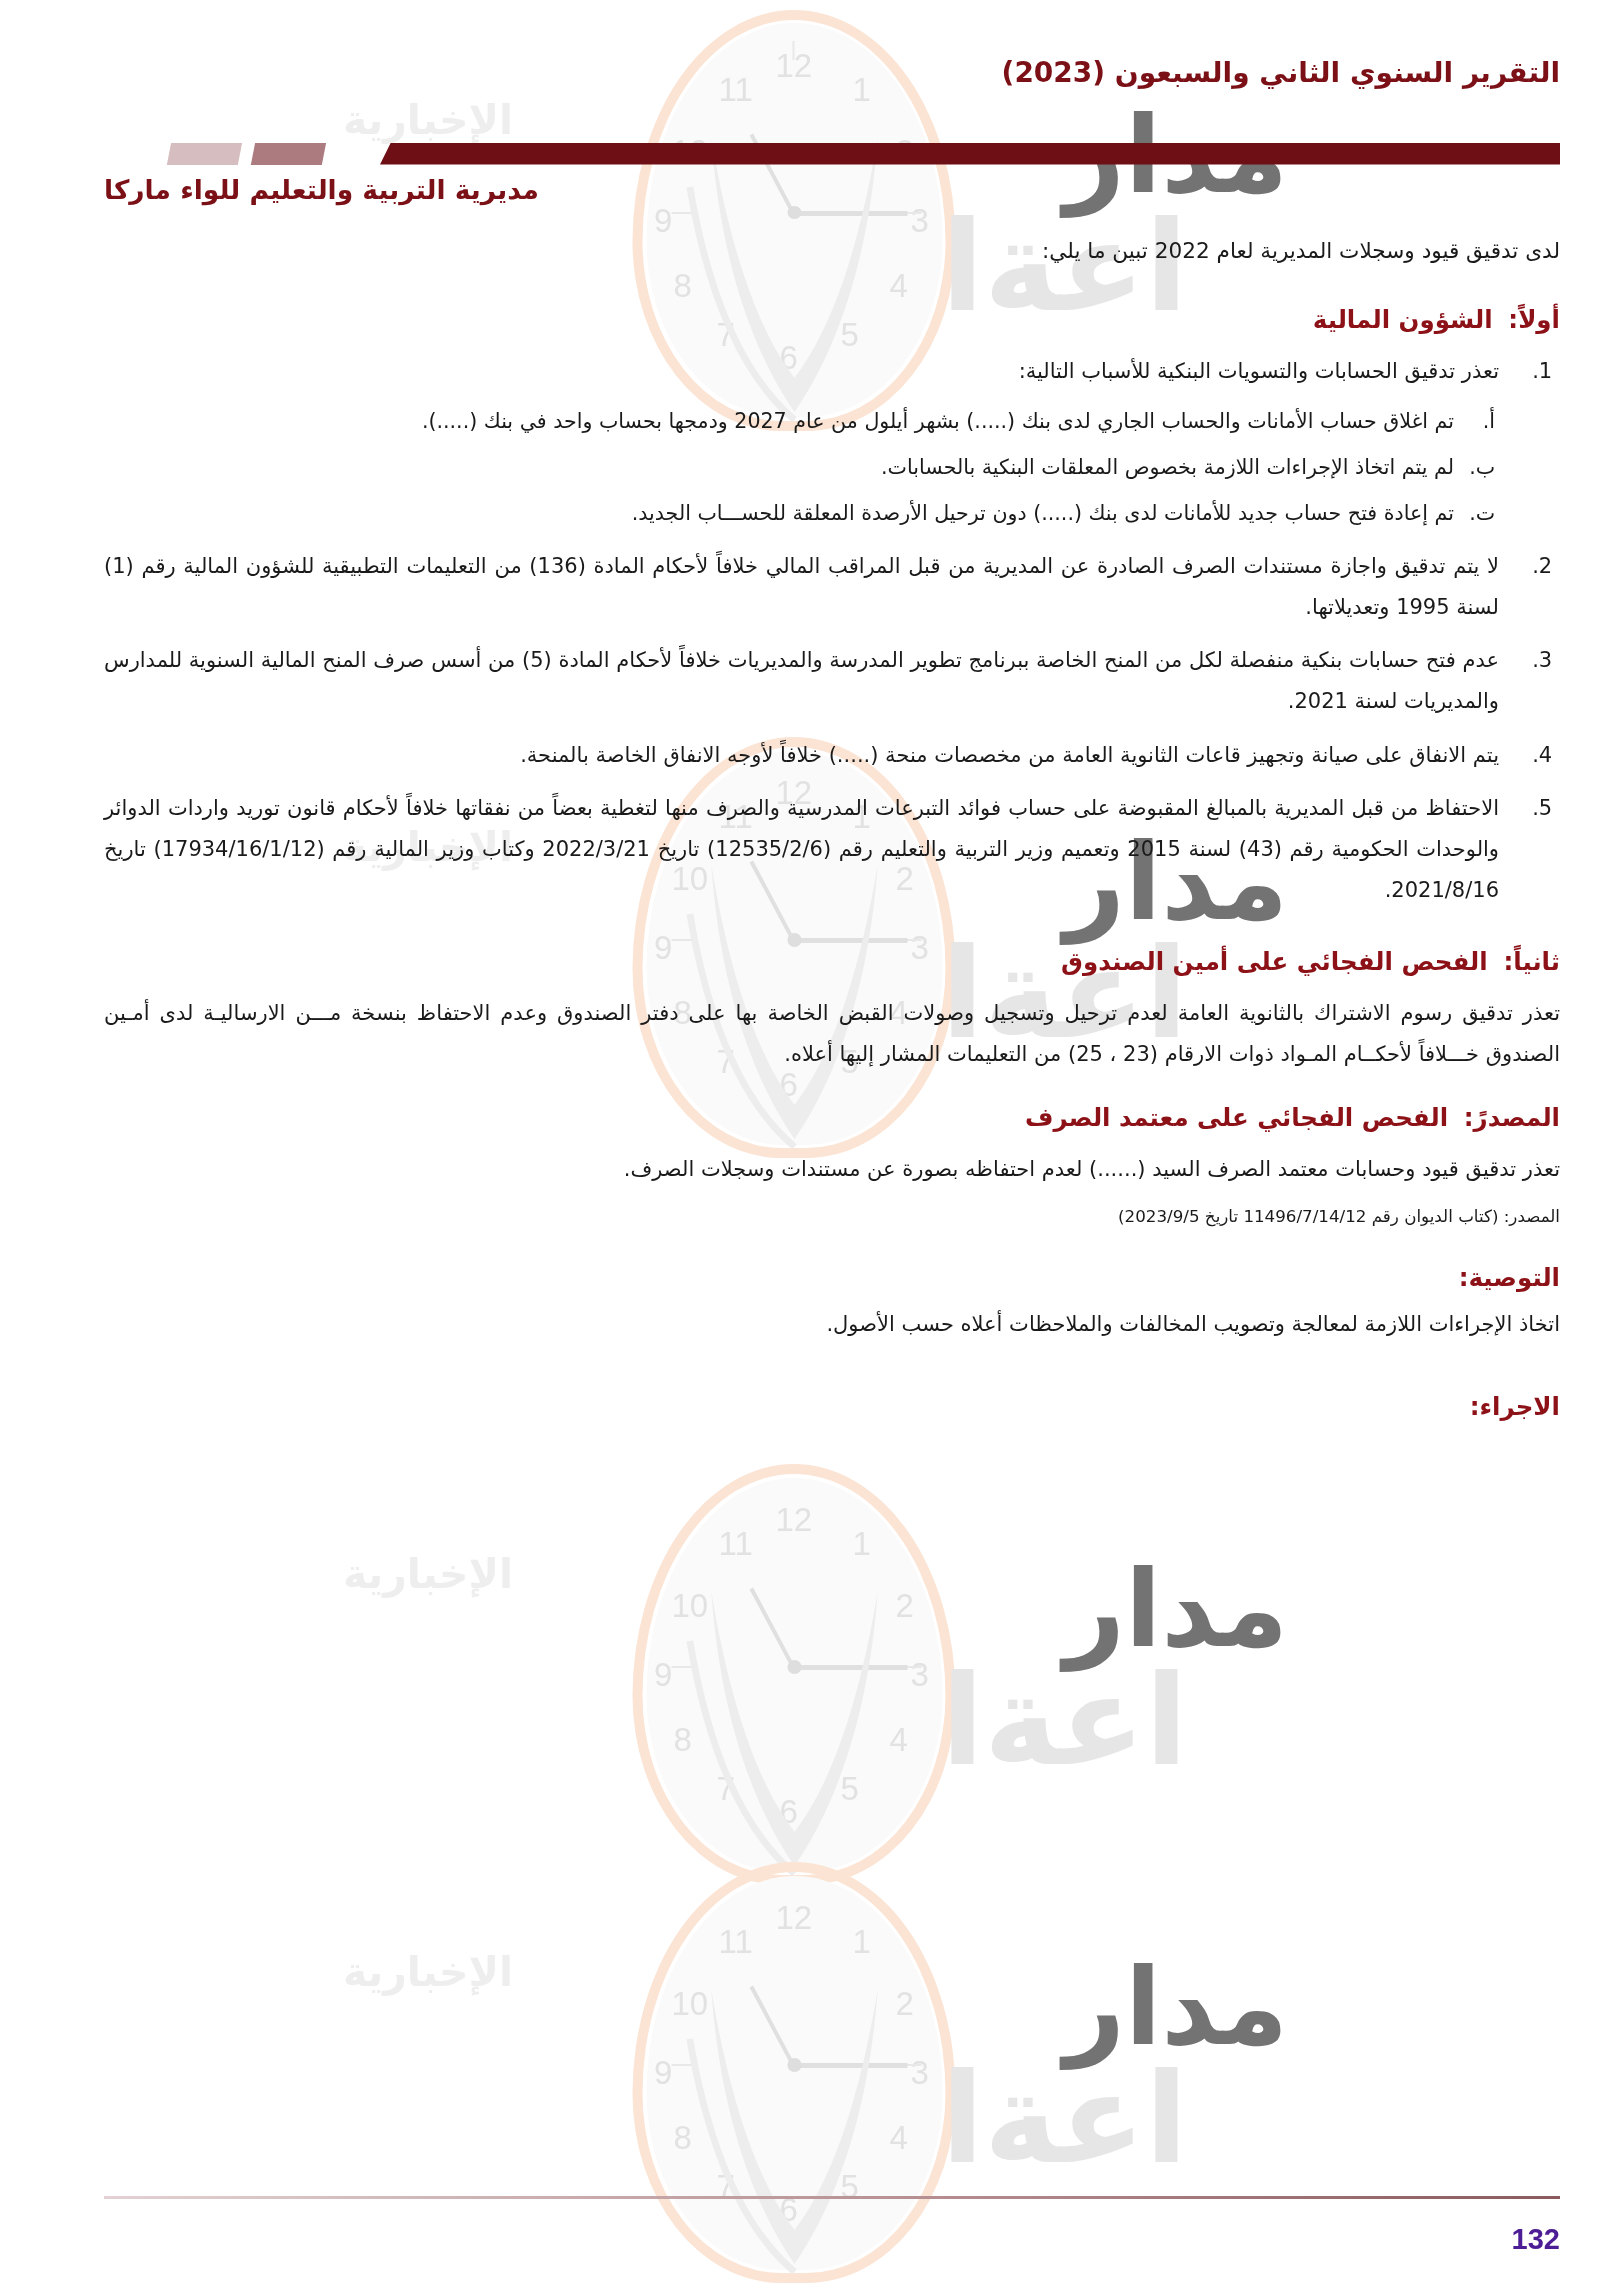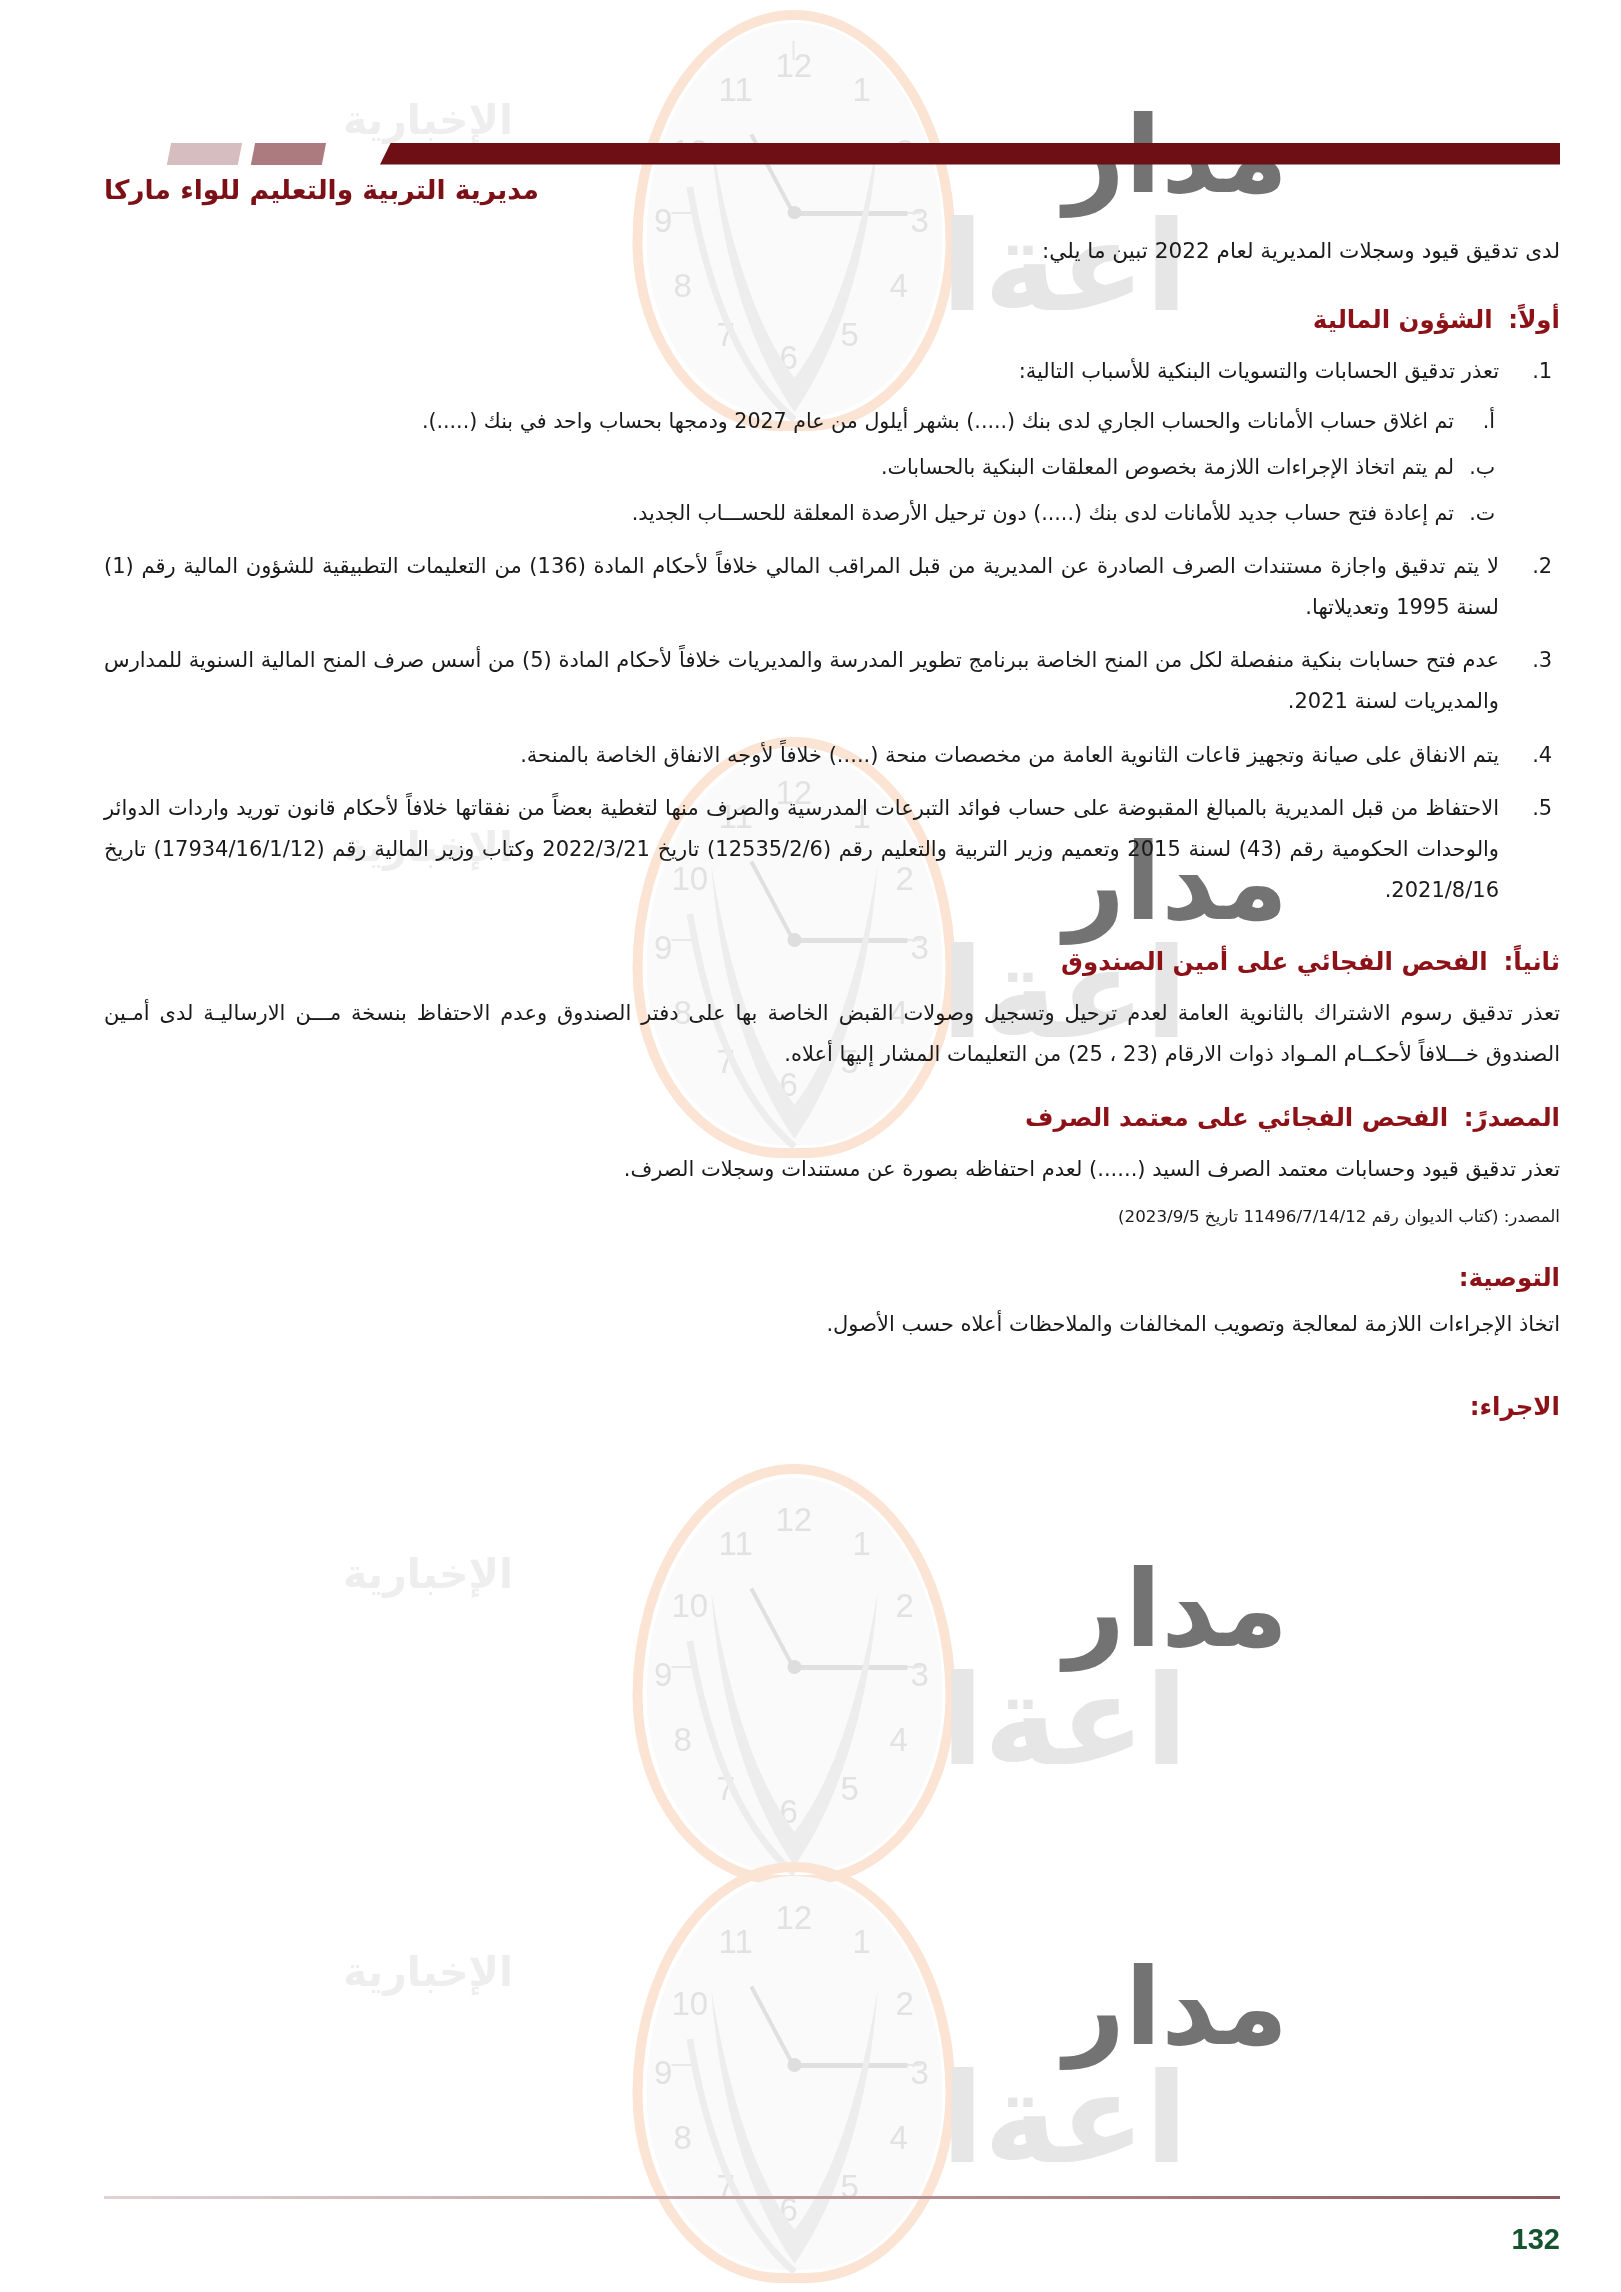--- a/index.html
+++ b/index.html
@@ -272,21 +272,21 @@
     right: 61px;
     height: 2.9px;
     background: linear-gradient(to left, #8a5a5e 0%, #b79093 45%, #e2d2d3 100%);
   }
   .page-number {
     position: absolute;
     bottom: 37px;
     right: 61px;
     font-size: 29px;
     font-weight: 700;
-    color: #14532d;
+    color: #4c1d95;
     font-family: "Liberation Sans", sans-serif;
     direction: ltr;
     margin-top: 41px;
   }
 </style>
 </head>
 <body>
 
 <div class="wm-layer">
 
@@ -411,20 +411,21 @@
       </svg>
     </div>
     <div class="wm-text-madar" style="left:613px; top:93px;">مدار</div>
     <div class="wm-text-news" style="left:-108px; top:90px;">الإخبارية</div>
     <div class="wm-text-aqa" style="left:490px; top:194px; font-size:125px;">اعةا</div>
   </div>
 
 </div>
 
 <div class="page-header">
+  <div class="report-title">التقرير السنوي الثاني والسبعون (2023)</div>
   <div class="header-bar-wrap">
     <div class="hbar-main"></div>
     <div class="hbar-seg2"></div>
     <div class="hbar-seg3"></div>
   </div>
 </div>
 
 <div class="content">
 
   <h1 class="doc-heading">مديرية التربية والتعليم للواء ماركا</h1>

